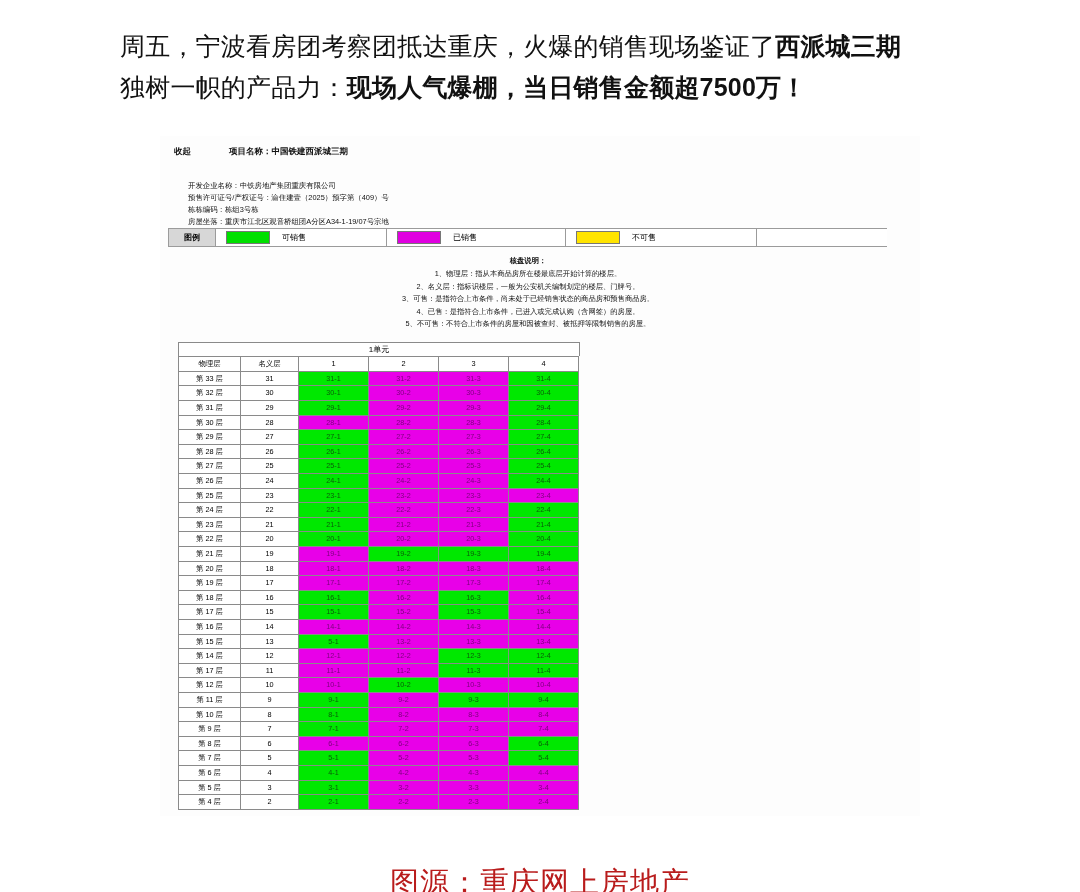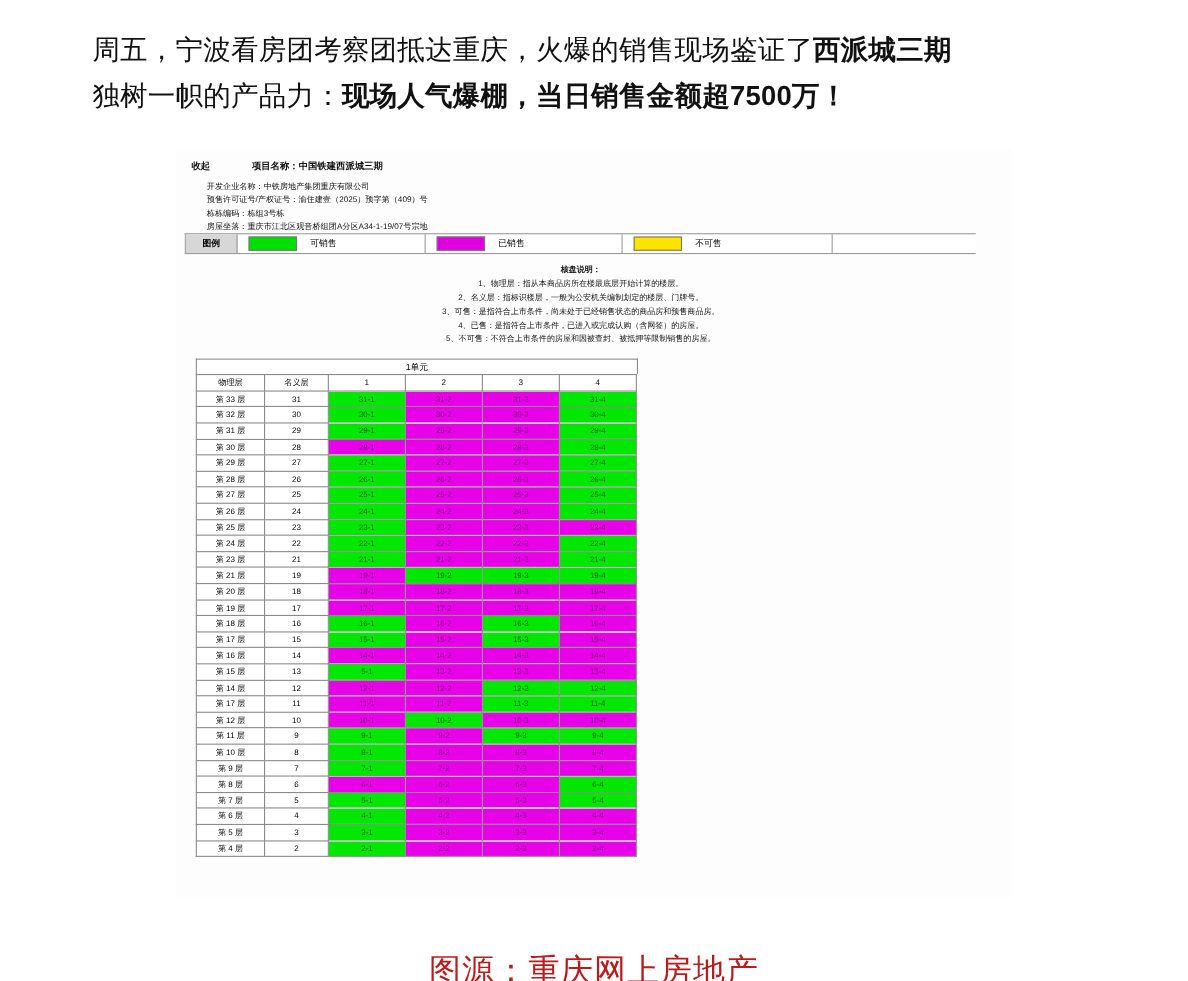--- a/index.html
+++ b/index.html
@@ -11,21 +11,21 @@
     width: 1080px;
     height: 892px;
     font-family: "Liberation Sans", "DejaVu Sans", sans-serif;
     color: #000;
     position: relative;
     overflow: hidden;
   }
 
   
   .headline {
-    padding: 26px 56px 0 84px;
+    padding: 26px 56px 0 120px;
     font-size: 25px;
     line-height: 1.62;
     letter-spacing: 0.2px;
     color: #111;
   }
   .headline .bold {
     font-weight: bold;
   }
 
   
@@ -50,21 +50,21 @@
   
   .meta-block {
     padding: 10px 0 0 14px;
     color: #111;
   }
   .meta-line1 {
     display: flex;
     gap: 38px;
     font-size: 8.5px;
     font-weight: bold;
-    margin-bottom: 6px;
+    margin-bottom: 22px;
   }
   .meta-rows {
     margin-left: 14px;
     line-height: 1.62;
     font-size: 7.4px;
   }
   .meta-date {
     margin: 9px 0 6px 14px;
     font-size: 8.6px;
     font-weight: bold;
@@ -343,20 +343,28 @@
           </tr>
           <tr>
             <td class="cell-label">第 23 层</td>
             <td class="cell-label">21</td>
             <td class="g">21-1</td>
             <td class="p">21-2</td>
             <td class="p">21-3</td>
             <td class="g">21-4</td>
           </tr>
           <tr>
+            <td class="cell-label">第 22 层</td>
+            <td class="cell-label">20</td>
+            <td class="g">20-1</td>
+            <td class="p">20-2</td>
+            <td class="p">20-3</td>
+            <td class="g">20-4</td>
+          </tr>
+          <tr>
             <td class="cell-label">第 21 层</td>
             <td class="cell-label">19</td>
             <td class="p">19-1</td>
             <td class="g">19-2</td>
             <td class="g">19-3</td>
             <td class="g">19-4</td>
           </tr>
           <tr>
             <td class="cell-label">第 20 层</td>
             <td class="cell-label">18</td>

